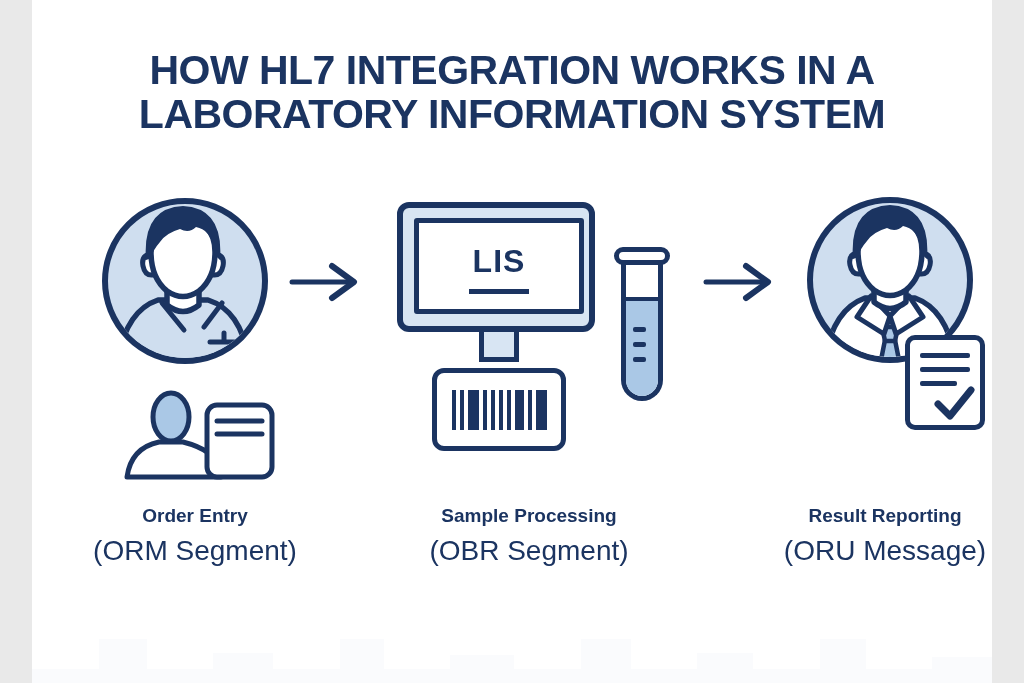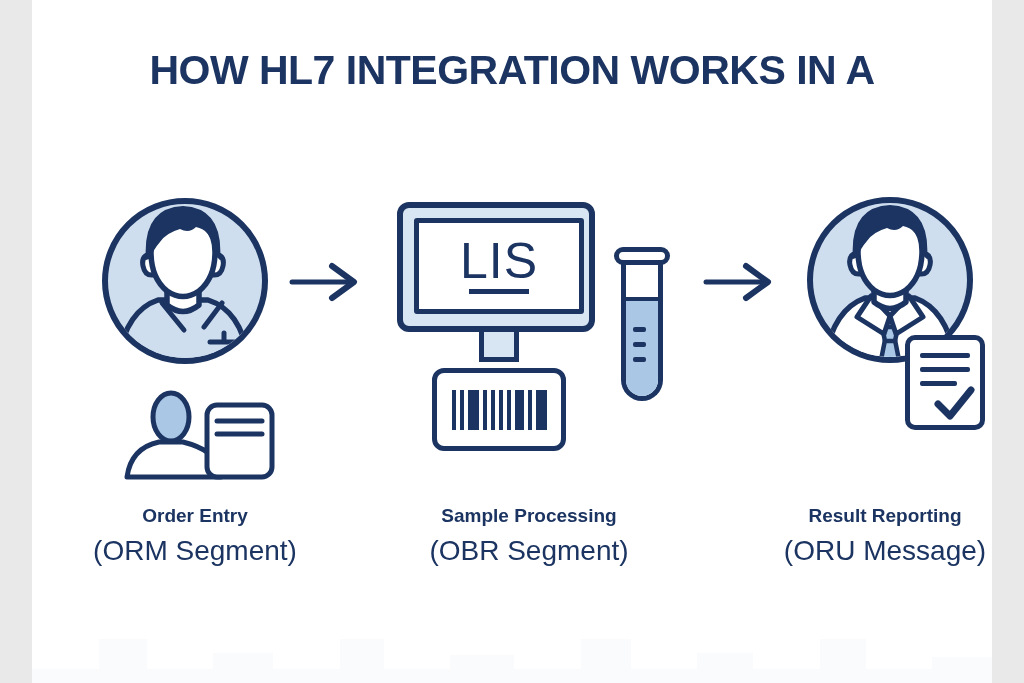--- a/index.html
+++ b/index.html
@@ -37,21 +37,21 @@
   .avatar3{left:773px;top:195px;}
   .ordercard{left:85px;top:390px;}
   .arrow1{left:256px;top:262px;}
   .arrow2{left:666px;top:262px;}
   
   .monitor{left:365px;top:202px;width:198px;height:130px;background:var(--pale-blue,#d8e5f3);
     border:6px solid var(--navy,#1b3461);border-radius:12px;z-index:2;}
   .screen{position:absolute;left:11px;top:10px;width:170px;height:96px;background:#fff;
     border:5px solid var(--navy,#1b3461);border-radius:3px;display:flex;flex-direction:column;
     align-items:center;justify-content:center;}
-  .lis{font-size:50px;font-weight:400;letter-spacing:1px;color:var(--navy,#1b3461);line-height:46px;}
+  .lis{font-size:32px;font-weight:700;letter-spacing:1px;color:var(--navy,#1b3461);line-height:46px;}
   .lis-underline{width:60px;height:5px;background:var(--navy,#1b3461);margin-top:5px;}
   .stand{left:447px;top:326px;width:40px;height:36px;background:var(--pale-blue,#d8e5f3);
     border:5px solid var(--navy,#1b3461);z-index:1;}
   .barcode-box{left:400px;top:368px;width:134px;height:83px;background:#fff;
     border:5px solid var(--navy,#1b3461);border-radius:12px;display:flex;align-items:center;justify-content:center;z-index:2;}
   .bars{display:flex;gap:4px;height:40px;align-items:stretch;}
   .bar{background:var(--navy,#1b3461);}
   
   .tube-rim{left:582px;top:247px;width:56px;height:18px;background:#fff;
     border:5px solid var(--navy,#1b3461);border-radius:9px;z-index:2;}
@@ -75,20 +75,21 @@
   .sky{position:absolute;left:0;right:0;bottom:0;height:58px;display:flex;align-items:flex-end;z-index:0;}
   .sky div{background:#fafbfd;flex:1 1 auto;}
 </style>
 </head>
 <body>
 
 <div class="canvas">
 
   <div class="title">
     <div>HOW HL7 INTEGRATION WORKS IN A</div>
+    <div>LABORATORY INFORMATION SYSTEM</div>
   </div>
 
   <svg class="abs avatar1" width="170" height="170" viewBox="0 0 170 170">
     <defs>
         <clipPath id="clipA">
           <circle cx="85" cy="85" r="77"></circle>
         </clipPath>
       </defs>
     <circle cx="85" cy="85" r="80" class="st sw6 f-light"></circle>
     <g clip-path="url(#clipA)">

